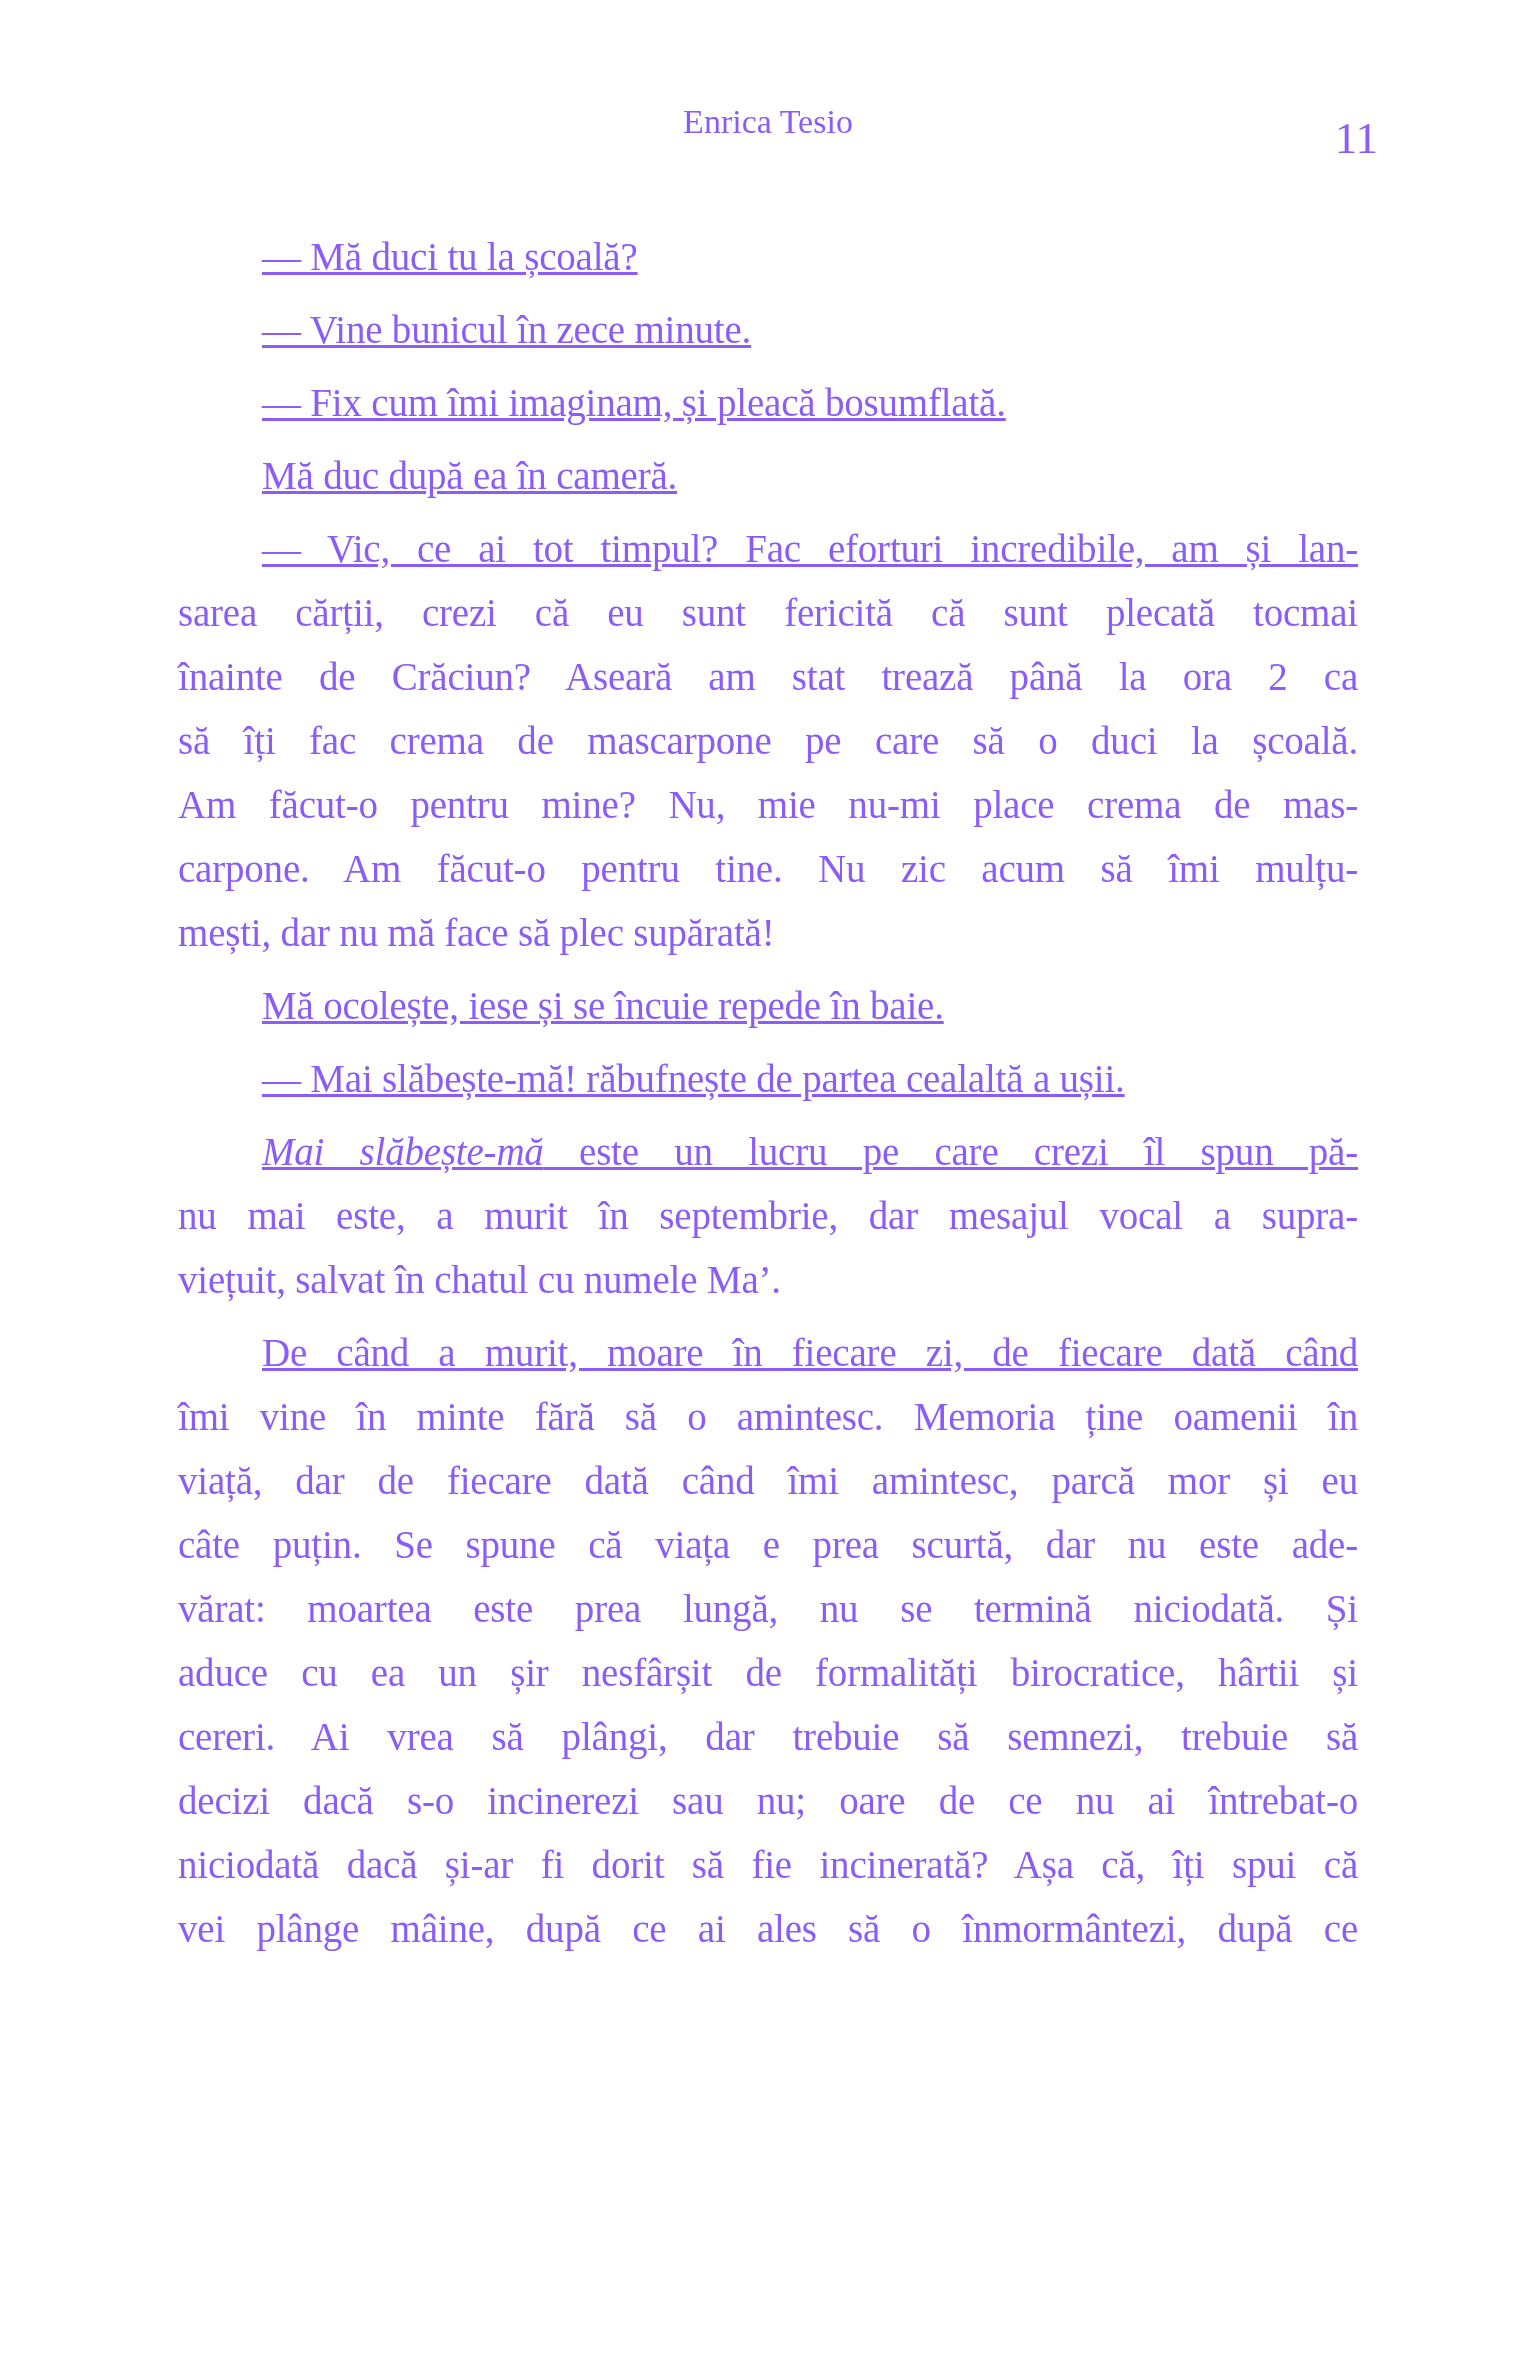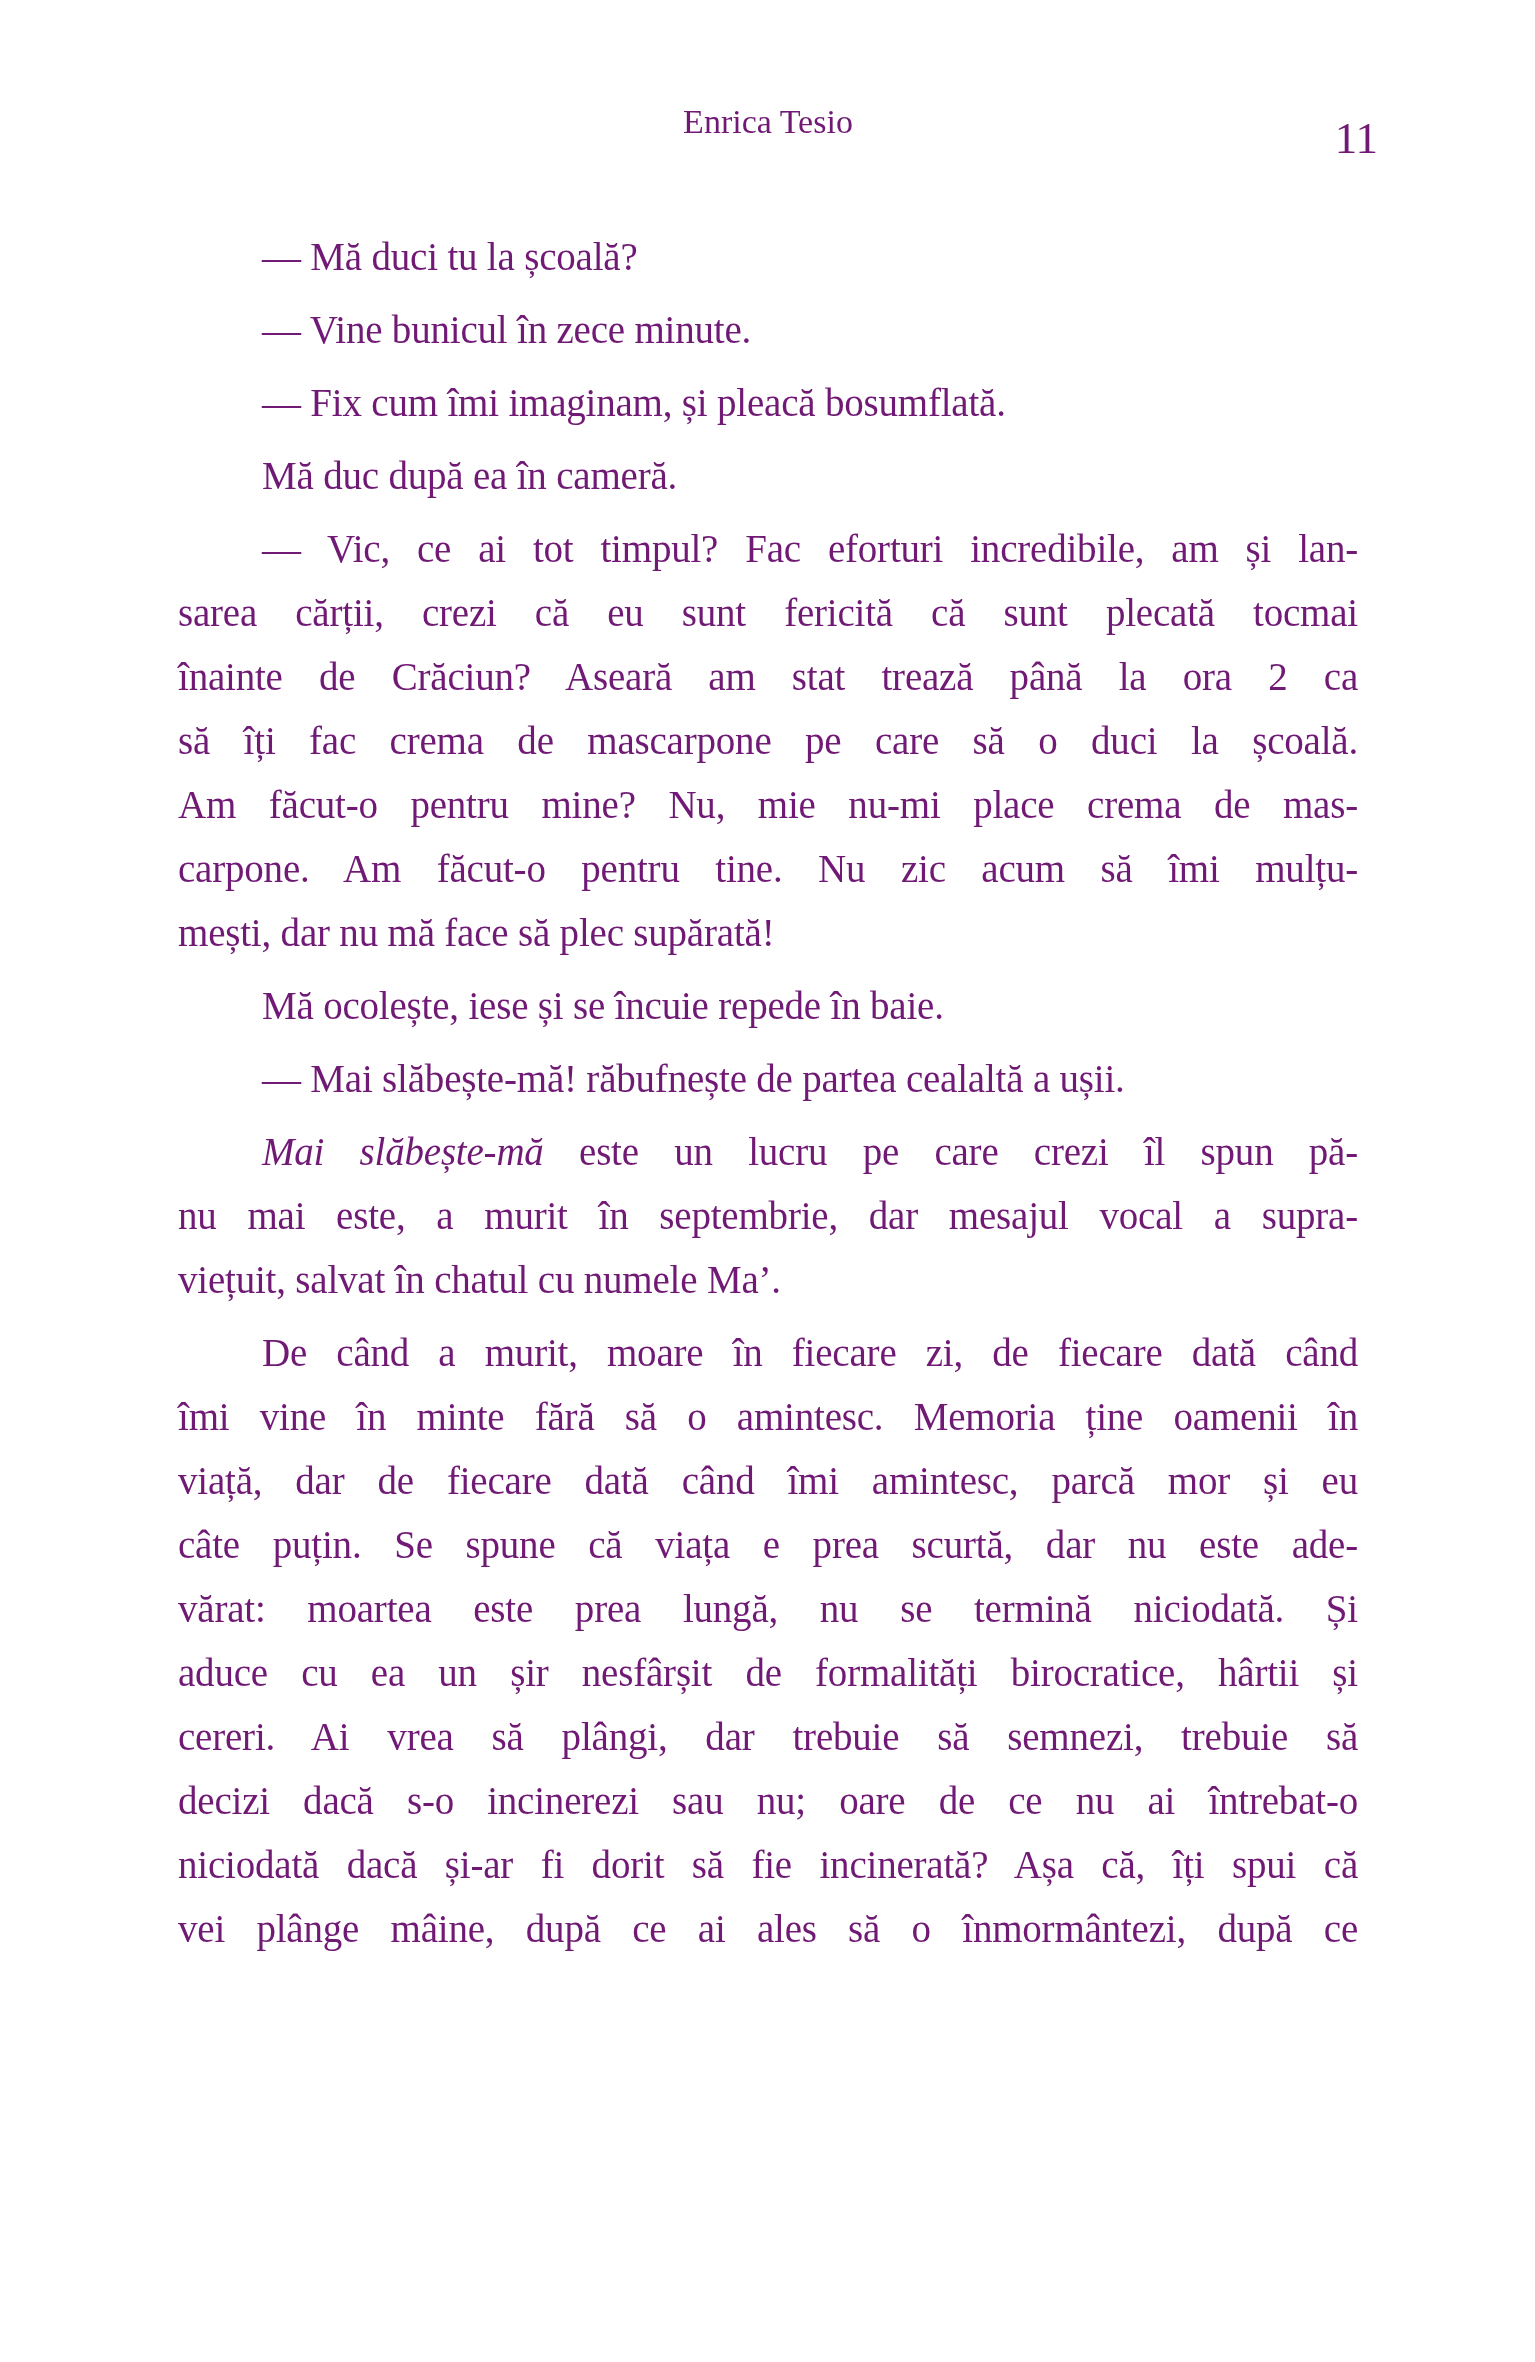--- a/index.html
+++ b/index.html
@@ -5,21 +5,21 @@
   html, body {
     margin: 0;
     padding: 0;
     background: #ffffff;
   }
   .page {
     position: relative;
     width: 1386px;
     height: 2362px;
     background: #ffffff;
-    color: #701a75;
+    color: #8b5cf6;
     font-family: "Liberation Serif", "DejaVu Serif", serif;
     overflow: hidden;
   }
   
   .running-header {
     position: absolute;
     left: 178px;
     top: 102px;
     width: 1180px;
     height: 44px;
@@ -53,20 +53,21 @@
   .line {
     line-height: 64px;
     white-space: normal;
   }
   .line.justify {
     text-align: justify;
     text-align-last: justify;
   }
   .line.indent {
     text-indent: 84px;
+    text-decoration: underline;
   }
   .italic {
     font-style: italic;
   }
 </style>
 </head>
 <body>
 
 <div class="page">
 

